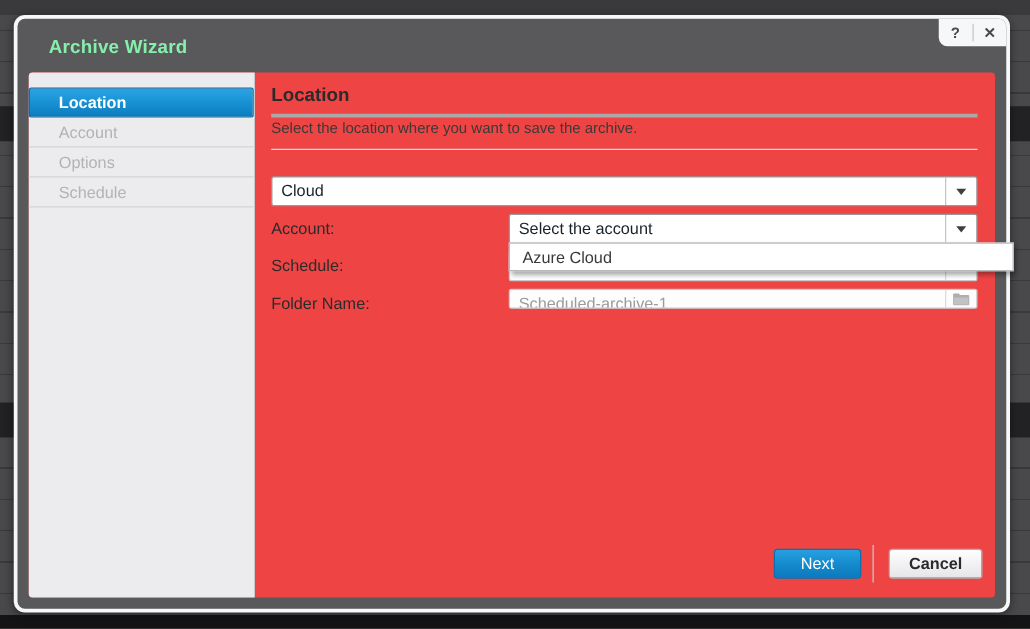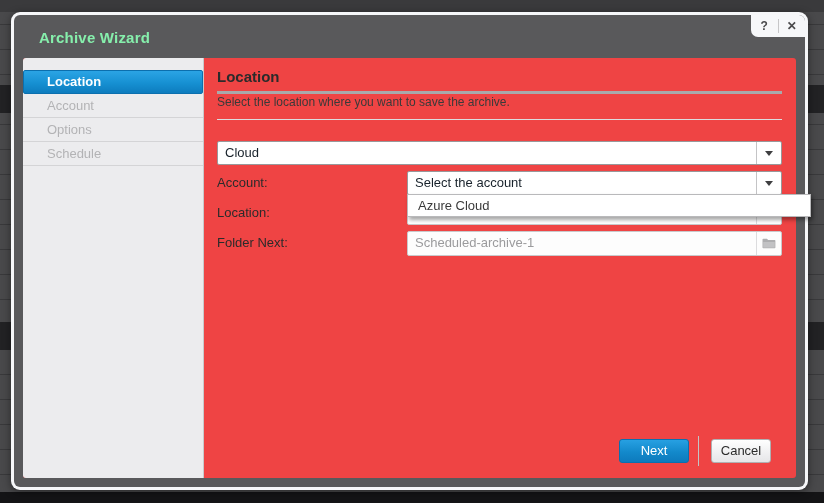--- a/index.html
+++ b/index.html
@@ -94,21 +94,21 @@
     position:absolute; left:203px; top:136px; width:404px;
     background:#ffffff; border:1px solid #b9b9bb;
     box-shadow:2px 3px 4px rgba(0,0,0,0.35); z-index:10;
   }
   .dropdown-item {
     height:21px; line-height:21px; padding-left:10px;
     font-size:13px; color:#3a3a3a;
   }
 
   .textfield {
-    position:relative; flex:1; height:25px; background:#fdfdfd;
+    position:relative; flex:1; height:16px; background:#fdfdfd;
     border:1px solid #c9c9cb; border-radius:2px;
     font-size:13px; line-height:22px; padding:0 32px 0 7px; color:#9b9b9d;
     white-space:nowrap; overflow:hidden;
   }
   .textfield .browse-box {
     position:absolute; right:0; top:0; width:25px; height:100%;
     border-left:1px solid #dcdcde; display:flex; align-items:center; justify-content:center;
   }
 
   
@@ -116,23 +116,23 @@
     position:absolute; height:24px; border-radius:3px; text-align:center;
     font-size:13px; line-height:22px; cursor:default;
   }
   .btn-next {
     left:415px; top:381px; width:70px;
     background:linear-gradient(to bottom, #27a0e2 0%, #1389cb 55%, #0d7abd 100%);
     border:1px solid #0b6fae; color:#ffffff; font-weight:normal;
   }
   .btn-sep { position:absolute; left:494px; top:378px; width:1px; height:30px; background:#c3c3c5; }
   .btn-cancel {
-    left:507px; top:381px; width:60px;
+    left:507px; top:381px; width:75px;
     background:linear-gradient(to bottom, #fefefe 0%, #ededef 70%, #e6e6e8 100%);
-    border:1px solid #b0b0b2; color:#2b2b2b;
+    border:1px solid #b0b0b2; color:#2b2b2b;font-weight:bold;
   }
 </style>
 </head>
 <body>
 
 <div class="screen">
   <div class="bg-top"></div>
   <div class="bg-band band1"></div>
   <div class="bg-band band2"></div>
   <div class="bg-bottom"></div>
@@ -176,35 +176,35 @@
             <div class="field-label">Account:</div>
             <div class="combo">
               <span>Select the account</span>
               <div class="arrow-box">
                 <div class="tri"></div>
               </div>
             </div>
           </div>
 
           <div class="form-row row-3">
-            <div class="field-label">Location:</div>
+            <div class="field-label">Schedule:</div>
             <div class="combo disabled">
               <span></span>
               <div class="arrow-box">
                 <div class="tri"></div>
               </div>
             </div>
           </div>
 
           <div class="dropdown-list">
             <div class="dropdown-item">Azure Cloud</div>
           </div>
 
           <div class="form-row row-4">
-            <div class="field-label">Folder Next:</div>
+            <div class="field-label">Folder Name:</div>
             <div class="textfield">
               <span>Scheduled-archive-1</span>
               <div class="browse-box">
                 <svg width="14" height="11" viewBox="0 0 14 11">
                   <path d="M0.5 1.6 Q0.5 0.7 1.4 0.7 L5 0.7 L6.1 2 L12.6 2 Q13.4 2 13.4 2.8 L13.4 9.4 Q13.4 10.2 12.6 10.2 L1.4 10.2 Q0.5 10.2 0.5 9.4 Z" fill="#aeaeb0"></path>
                   <rect x="1.2" y="4" width="11.5" height="5.6" fill="#c2c2c4"></rect>
                 </svg>
               </div>
             </div>
           </div>

